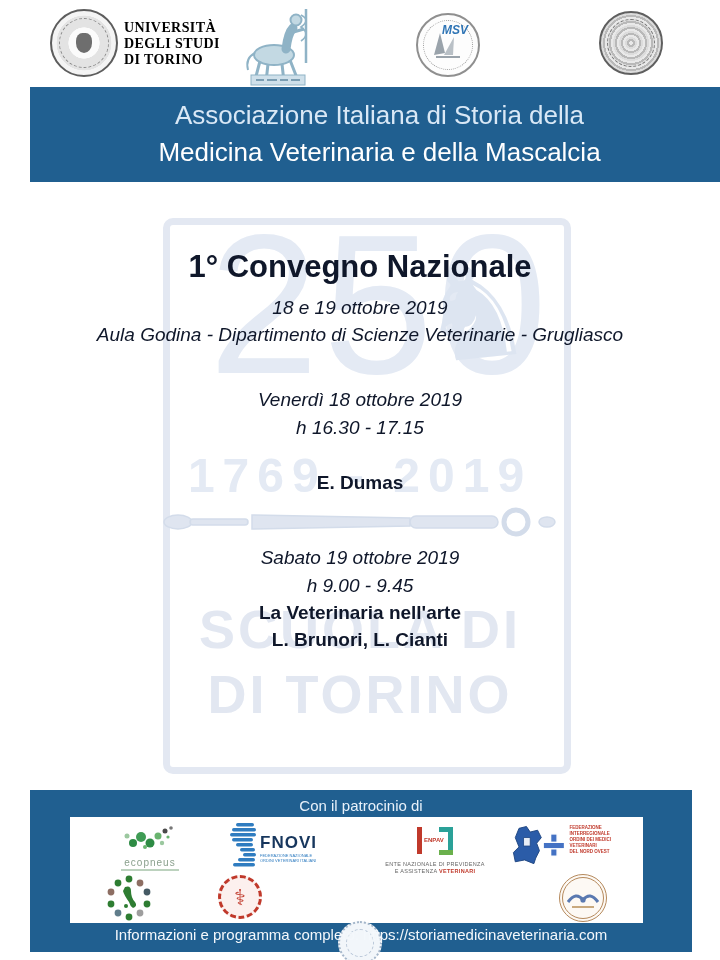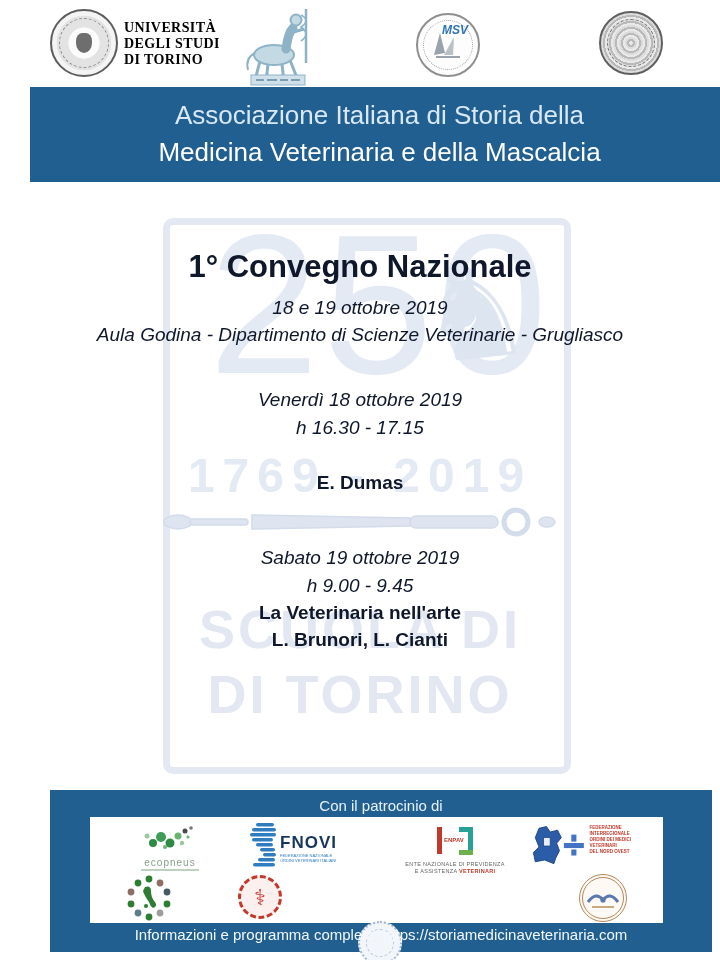--- a/index.html
+++ b/index.html
@@ -51,21 +51,21 @@
   
   .line{position:absolute;left:0;width:100%;text-align:center;color:#0f172a;z-index:2;}
   .title{top:249px;font-size:31px;font-weight:bold;}
   .it{font-style:italic;font-size:19px;}
   .b{font-weight:bold;font-size:19px;}
   .t-dates{top:297px;} .t-venue{top:324px;}
   .s1-day{top:389px;} .s1-time{top:417px;} .s1-talk{top:445px;} .s1-spk{top:472px;}
   .s2-day{top:547px;} .s2-time{top:575px;} .s2-talk{top:602px;} .s2-spk{top:629px;}
 
   
-  .foot{position:absolute;left:30px;top:790px;width:662px;height:162px;background:#205f90;margin-left:20px;}
+  .foot{position:absolute;left:30px;top:790px;width:662px;height:162px;background:#205f90;}
   .foot .pat{position:absolute;left:0;top:7px;width:100%;text-align:center;
              color:#e8f1fa;font-size:15px;}
   .spbox{position:absolute;left:40px;top:27px;width:573px;height:106px;background:#fff;}
   .foot .info{position:absolute;left:0;top:136px;width:100%;text-align:center;
               color:#f4f8fc;font-size:15px;}
   .lg{position:absolute;}
   .eco-name{font-size:10px;color:#8aa08d;letter-spacing:1px;text-align:center;}
   .eco-rule{width:58px;height:2px;background:#bcd2be;margin:1px auto 0;}
   .fnovi-name{font-size:17px;font-weight:bold;color:#17365d;letter-spacing:1px;}
   .fnovi-cap{font-size:4px;color:#2f7cc0;line-height:5px;}

